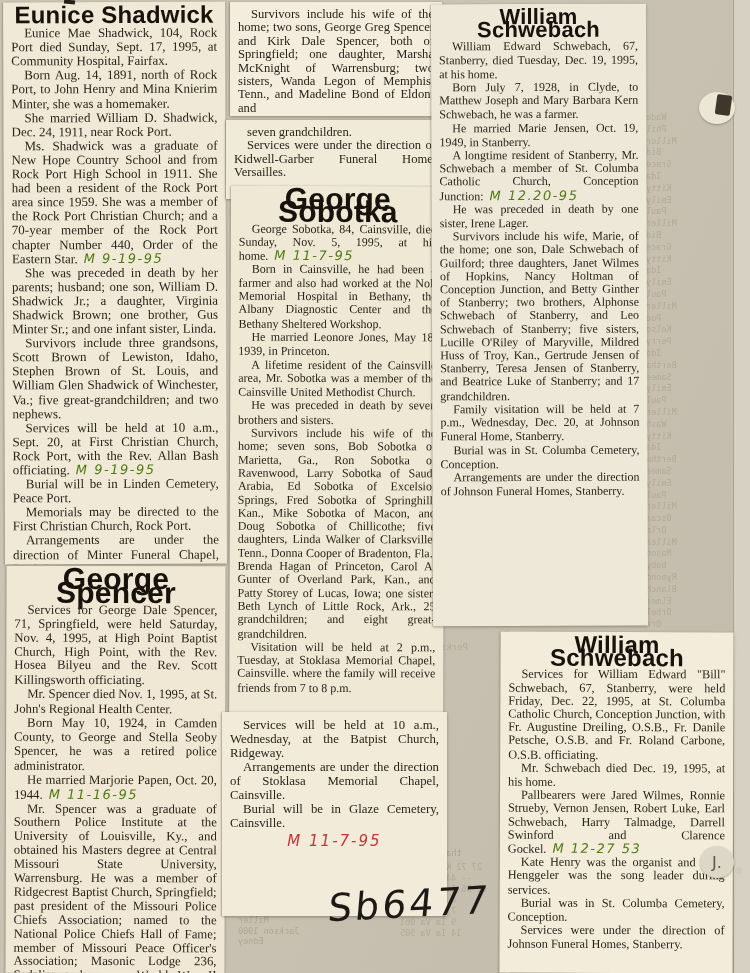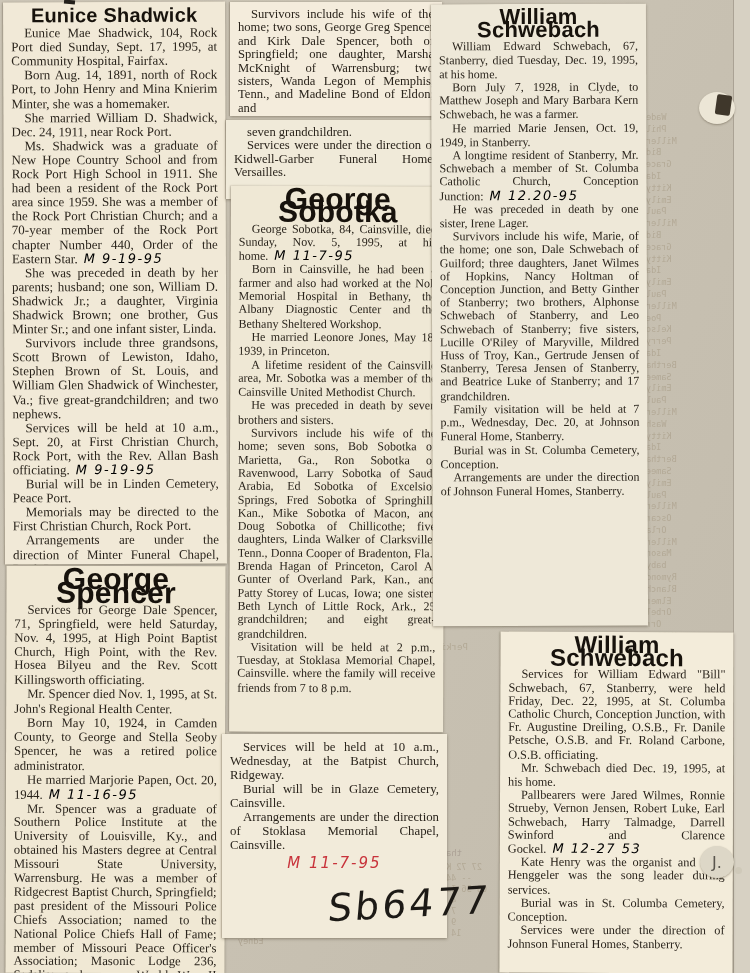--- a/index.html
+++ b/index.html
@@ -10,35 +10,35 @@
   }
   .page-edge{position:absolute;right:0;top:0;width:16px;height:100%;
     background:#d7d1c3;border-left:1px solid #aaa294;z-index:1;}
   .clip{position:absolute;box-sizing:border-box;padding:6px 8px;z-index:2;
     background:#f1e9d7;
     box-shadow:0 1px 3px rgba(60,50,30,.4), -1px 0 1px rgba(60,50,30,.15);
     overflow:hidden;}
   .clip h2{font-family:"Liberation Sans",sans-serif;font-weight:bold;text-align:center;
     margin:0 0 4px;color:#17120c;letter-spacing:.2px;}
   .clip p{margin:0;text-align:justify;text-indent:13px;}
-  .note{color:#000000;font-family:"DejaVu Sans",sans-serif;font-style:italic;
+  .note{color:#4d7c0f;font-family:"DejaVu Sans",sans-serif;font-style:italic;
     letter-spacing:1.5px;white-space:nowrap;font-size:13px;margin-left:6px;}
   .footnote{color:#c8333b;font-family:"DejaVu Sans",sans-serif;font-style:italic;
     letter-spacing:2px;text-align:center;font-size:15px;margin-top:4px;}
 
   
   #clip-eunice{left:4px;top:2px;width:222px;height:562px;font-size:13px;line-height:14.1px;transform:rotate(-.2deg);}
-  #clip-eunice h2{font-size:20px;}
+  #clip-eunice h2{font-size:24px;}
   #clip-spencer{left:6px;top:566px;width:219px;height:407px;font-size:12.8px;line-height:13.9px;transform:rotate(.15deg);background:#f0e8d4;}
   #clip-spencer h2{font-size:30px;}
   #clip-frag-survivors{left:230px;top:2px;width:212px;height:114px;font-size:12.6px;line-height:13.4px;background:#f4ecdc;}
   #clip-frag-services{left:226px;top:120px;width:218px;height:79px;font-size:12.6px;line-height:13.4px;background:#f0ead9;}
   #clip-sobotka{left:230px;top:186px;width:214px;height:546px;font-size:12px;line-height:13.3px;transform:rotate(.2deg);background:#efe8d5;}
   #clip-sobotka h2{font-size:30px;text-align:center;}
-  #clip-sobotka-services{left:222px;top:734px;width:225px;height:204px;font-size:12.8px;line-height:14px;background:#f2ebda;}
+  #clip-sobotka-services{left:222px;top:712px;width:225px;height:204px;font-size:12.8px;line-height:14px;background:#f2ebda;}
   #clip-schwebach1{left:432px;top:4px;width:215px;height:622px;font-size:12px;line-height:13.2px;transform:rotate(-.2deg);background:#eee8d8;}
   #clip-schwebach1 h2{font-size:22px;}
   #clip-schwebach2{left:500px;top:632px;width:233px;height:341px;font-size:12.3px;line-height:13.2px;transform:rotate(.2deg);background:#f3ecda;}
   #clip-schwebach2 h2{font-size:24px;}
 
   
   #catalog{position:absolute;left:328px;top:882px;z-index:3;
     font-family:"DejaVu Sans",sans-serif;font-size:38px;color:#1d1a16;
     transform:rotate(-3deg) skewX(-8deg);letter-spacing:3px;}
 
@@ -213,22 +213,22 @@
         <p><span>He was preceded in death by seven brothers and sisters.</span><span class="note"></span></p>
         <p><span>Survivors include his wife of the home; seven sons, Bob Sobotka of Marietta, Ga., Ron Sobotka of Ravenwood, Larry Sobotka of Saudi Arabia, Ed Sobotka of Excelsior Springs, Fred Sobotka of Springhill, Kan., Mike Sobotka of Macon, and Doug Sobotka of Chillicothe; five daughters, Linda Walker of Clarksville, Tenn., Donna Cooper of Bradenton, Fla., Brenda Hagan of Princeton, Carol A. Gunter of Overland Park, Kan., and Patty Storey of Lucas, Iowa; one sister, Beth Lynch of Little Rock, Ark., 25 grandchildren; and eight great-grandchildren.</span><span class="note"></span></p>
         <p><span>Visitation will be held at 2 p.m., Tuesday, at Stoklasa Memorial Chapel, Cainsville. where the family will receive friends from 7 to 8 p.m.</span><span class="note"></span></p>
       </div>
   </div>
 
   <div class="clip" id="clip-sobotka-services">
     <div>
 
     <p><span>Services will be held at 10 a.m., Wednesday, at the Batpist Church, Ridgeway.</span></p>
+        <p><span>Arrangements are under the direction of Stoklasa Memorial Chapel, Cainsville.</span></p>
         <p><span>Burial will be in Glaze Cemetery, Cainsville.</span></p>
-        <p><span>Arrangements are under the direction of Stoklasa Memorial Chapel, Cainsville.</span></p>
       </div>
     <div class="footnote">M 11-7-95</div>
   </div>
 
   <div class="clip" id="clip-schwebach1">
     <h2>William Schwebach</h2>
     <div>
 
     <p><span>William Edward Schwebach, 67, Stanberry, died Tuesday, Dec. 19, 1995, at his home.</span><span class="note"></span></p>
         <p><span>Born July 7, 1928, in Clyde, to Matthew Joseph and Mary Barbara Kern Schwebach, he was a farmer.</span><span class="note"></span></p>

